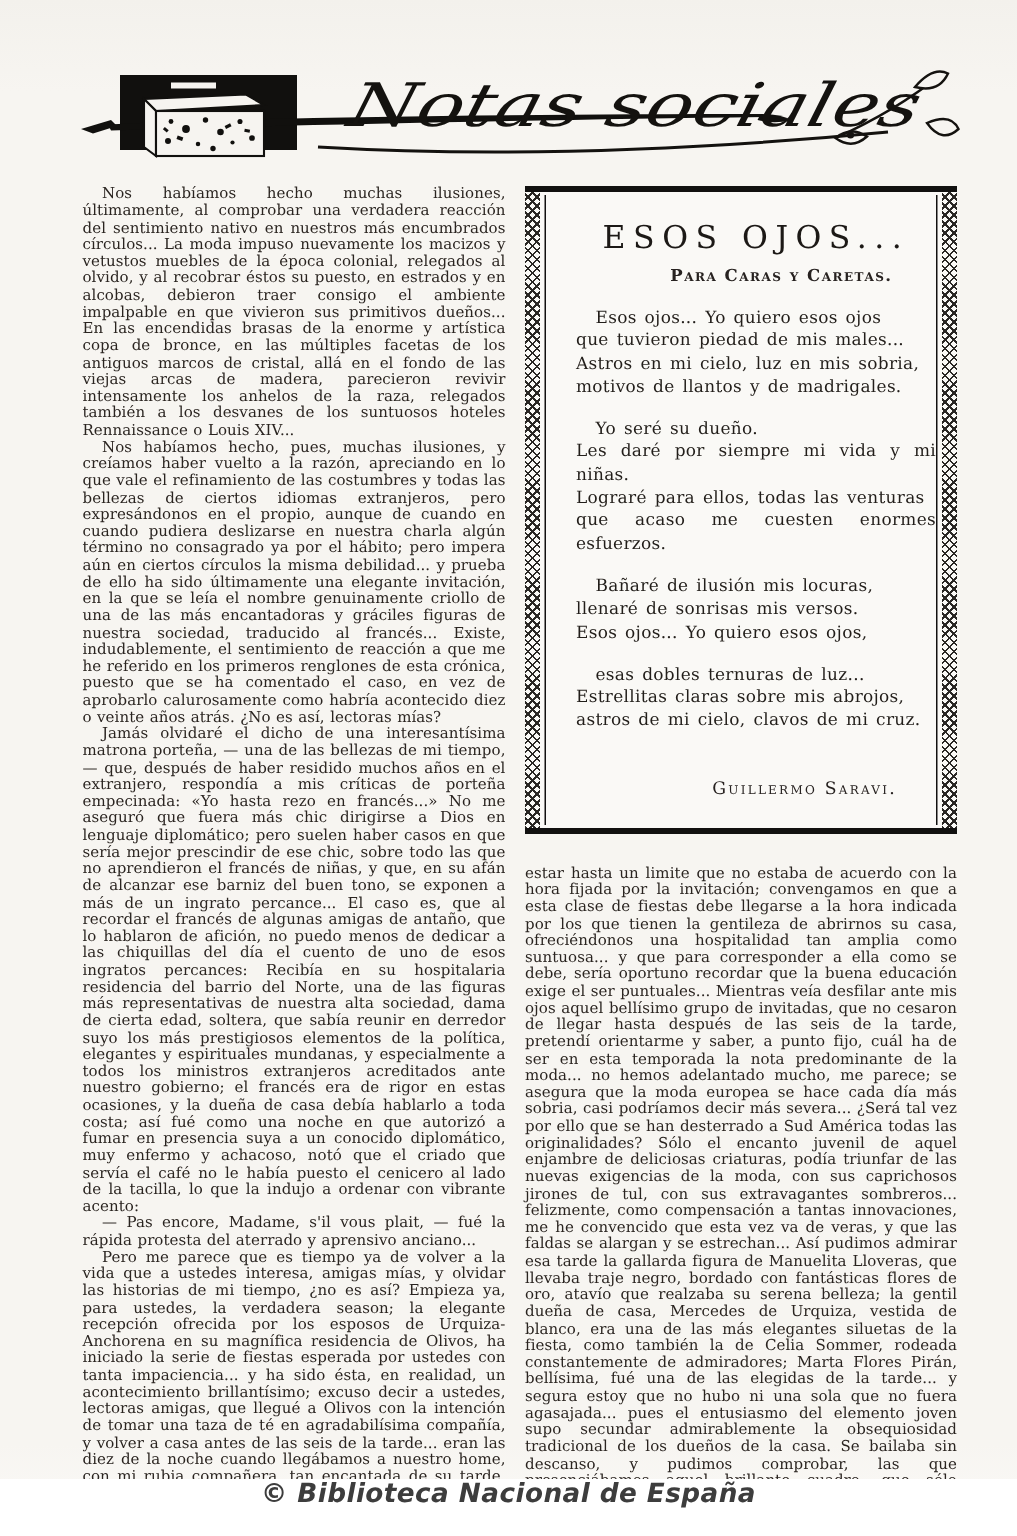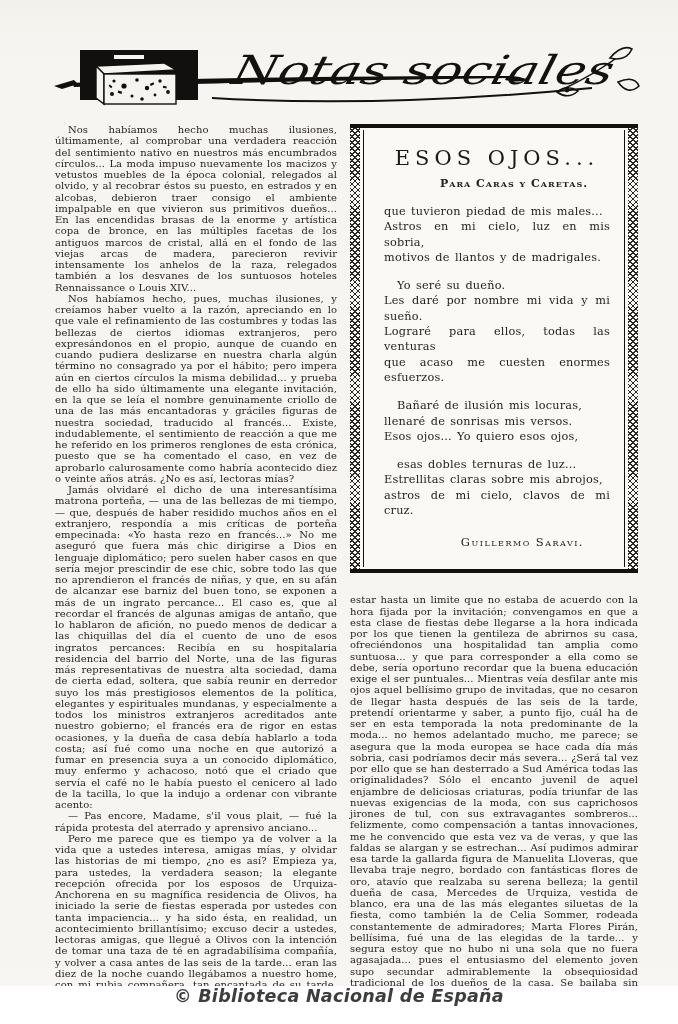--- a/index.html
+++ b/index.html
@@ -54,21 +54,21 @@
     background-color: #faf9f6;
     background-image:
       repeating-linear-gradient(45deg,  #2a2724 0 1.2px, transparent 1.2px 4.2px),
       repeating-linear-gradient(-45deg, #2a2724 0 1.2px, transparent 1.2px 4.2px);
   }
   .poem-inner {
     flex: 1;
     border-left: 1px solid #121110;
     border-right: 1px solid #121110;
     margin: 2px 3px;
-    padding: 16px 14px 12px 20px;
+    padding: 16px 0 12px 20px;
   }
   .poem-title {
     font-size: 21px;
     letter-spacing: 5px;
     text-align: center;
     font-weight: normal;
     color: #1c1916;
     margin-bottom: 7px;
   }
   .poem-dedication {
@@ -88,21 +88,21 @@
     word-spacing: 1.5px;
     color: #221e1a;
   }
   .stanza .line.first { text-indent: 13px; }
   .poem-author {
     font-variant: small-caps;
     font-size: 11.5px;
     letter-spacing: 1.5px;
     text-align: right;
     padding-right: 26px;
-    margin-top: 17px;
+    margin-top: 30px;
     margin-bottom: 6px;
   }
 
   
   .watermark-bar {
     position: absolute; left: 0; right: 0; bottom: 0; height: 38px;
     background: #ffffff;
     display: flex; align-items: flex-start; justify-content: center;
   }
   .watermark {
@@ -181,28 +181,29 @@
 
     <div class="col col-right">
 
       <div class="poem-box">
         <div class="lattice"></div>
         <div class="poem-inner">
           <div class="poem-title">ESOS OJOS...</div>
           <div class="poem-dedication">Para Caras y Caretas.</div>
 
           <div class="stanza">
+            <div class="line first">Esos ojos... Yo quiero esos ojos</div>
             <div class="line">que tuvieron piedad de mis males...</div>
             <div class="line">Astros en mi cielo, luz en mis sobria,</div>
             <div class="line">motivos de llantos y de madrigales.</div>
           </div>
 
           <div class="stanza">
             <div class="line first">Yo seré su dueño.</div>
-            <div class="line">Les daré por nombre mi vida y mi sueño.</div>
+            <div class="line">Les daré por siempre mi vida y mi niñas.</div>
             <div class="line">Lograré para ellos, todas las venturas</div>
             <div class="line">que acaso me cuesten enormes esfuerzos.</div>
           </div>
 
           <div class="stanza">
             <div class="line first">Bañaré de ilusión mis locuras,</div>
             <div class="line">llenaré de sonrisas mis versos.</div>
             <div class="line">Esos ojos... Yo quiero esos ojos,</div>
           </div>
 

